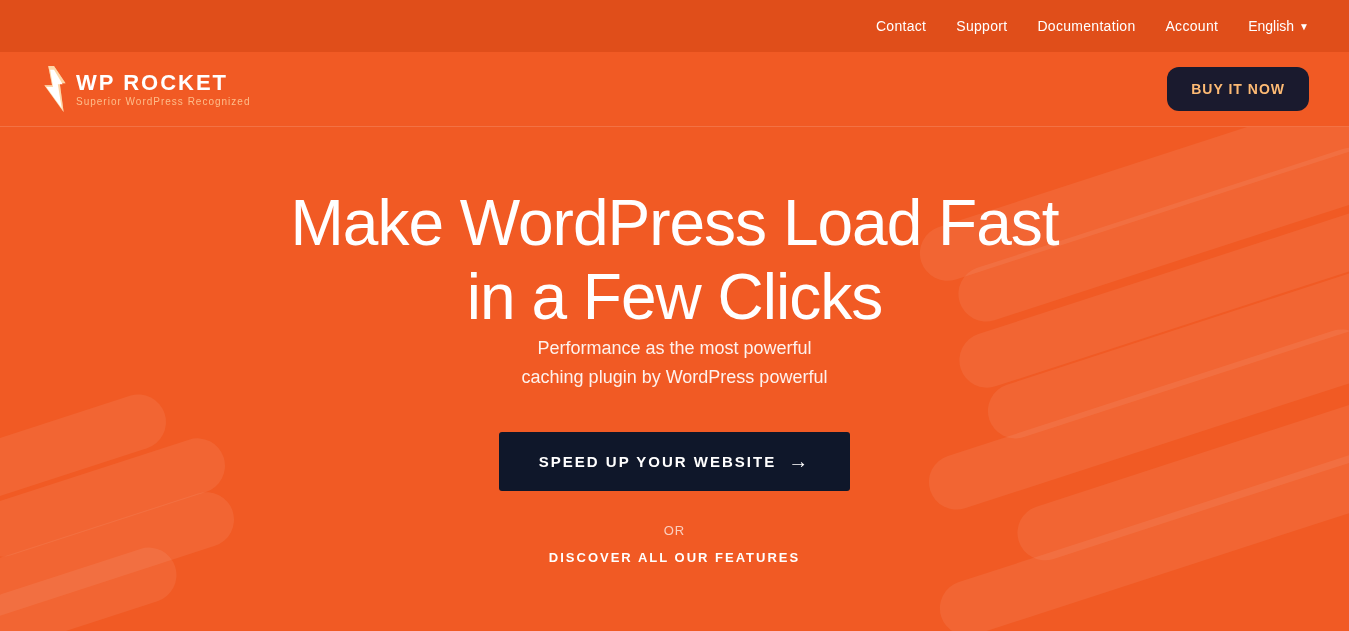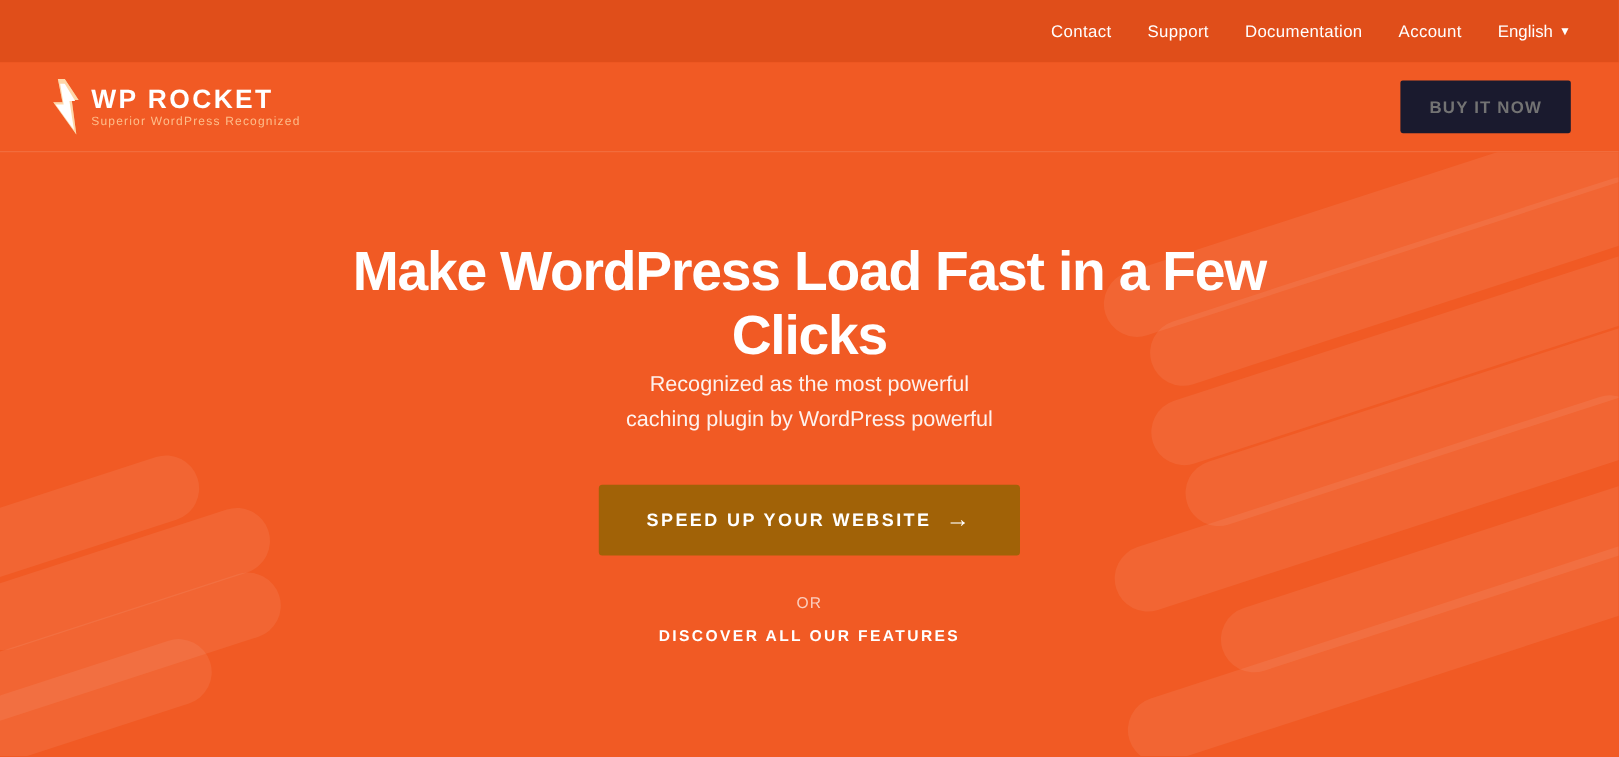--- a/index.html
+++ b/index.html
@@ -88,29 +88,29 @@
     .nav-links a {
       color: #fff;
       text-decoration: none;
       font-size: 13px;
       font-weight: 600;
       letter-spacing: 1.5px;
       text-transform: uppercase;
     }
     .buy-btn {
       background: #1a1a2e;
-      color: #737373;
+      color: #fdba74;
       border: none;
       padding: 14px 24px;
       font-size: 14px;
       font-weight: 700;
       letter-spacing: 1px;
       cursor: pointer;
       text-transform: uppercase;
-      border-radius: 2px;
+      border-radius: 12px;
     }
 
     
     .hero {
       position: relative;
       min-height: 503px;
       display: flex;
       flex-direction: column;
       align-items: center;
       justify-content: center;
@@ -142,37 +142,37 @@
     .s10 { width: 300px; height: 55px; bottom: 60px; left: -60px; transform: rotate(-18deg); }
     .s11 { width: 200px; height: 55px; bottom: 20px; left: -20px; transform: rotate(-18deg); }
 
     .hero-content {
       position: relative;
       z-index: 2;
       max-width: 800px;
     }
     .hero-title {
       color: #fff;
-      font-size: 46px;
-      font-weight: 700;
+      font-size: 64px;
+      font-weight: 400;
       line-height: 1.15;
       letter-spacing: -1px;
     }
     .hero-subtitle {
       color: rgba(255,255,255,0.92);
       font-size: 18px;
       line-height: 1.6;
       margin-bottom: 40px;
       font-weight: 400;
     }
     .cta-btn {
       display: inline-flex;
       align-items: center;
       gap: 12px;
-      background: #a16207;
+      background: #0f172a;
       color: #fff;
       padding: 18px 40px;
       font-size: 15px;
       font-weight: 700;
       letter-spacing: 2px;
       text-transform: uppercase;
       border: none;
       cursor: pointer;
       border-radius: 3px;
       text-decoration: none;
@@ -245,21 +245,21 @@
   <div class="shape s6"></div>
   <div class="shape s7"></div>
   <div class="shape s8"></div>
   <div class="shape s9"></div>
   <div class="shape s10"></div>
   <div class="shape s11"></div>
 
   <div class="hero-content">
     <h1 class="hero-title">Make WordPress Load Fast in a Few Clicks</h1>
     <p class="hero-subtitle">
-      <span>Recognized as the most powerful</span><br>
+      <span>Performance as the most powerful</span><br>
       <span>caching plugin by WordPress powerful</span>
     </p>
     <a href="#" class="cta-btn">
       <span>SPEED UP YOUR WEBSITE</span>
       <span class="cta-arrow">→</span>
     </a>
     <div class="or-line">
       <span class="or-text">OR</span>
       <a href="#" class="discover-link">DISCOVER ALL OUR FEATURES</a>
     </div>

